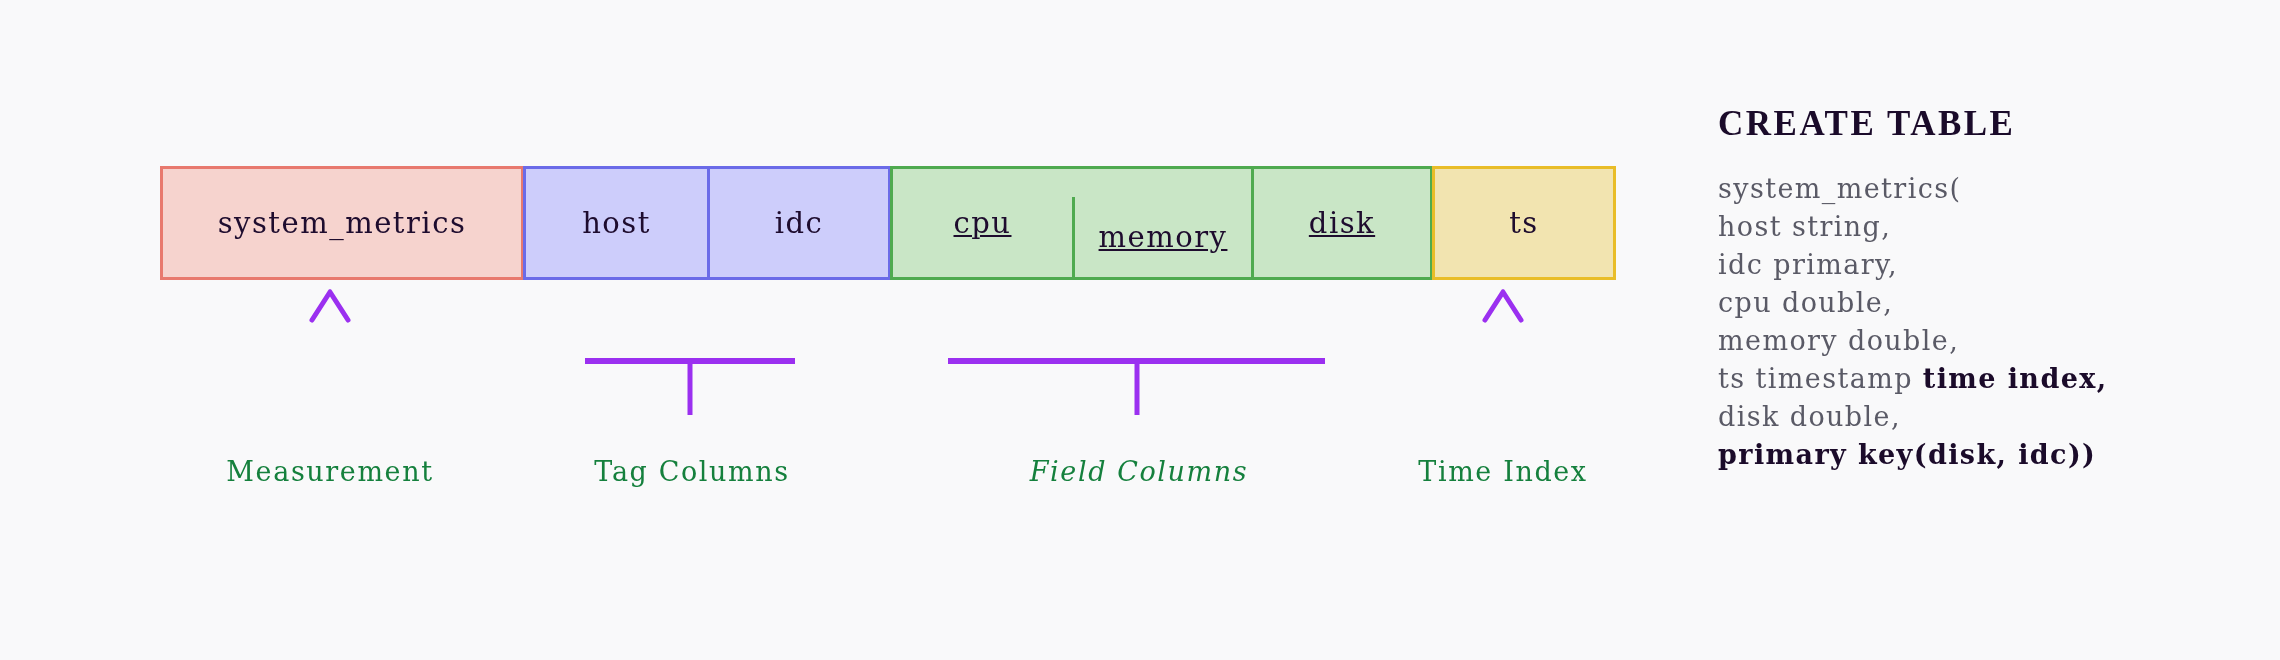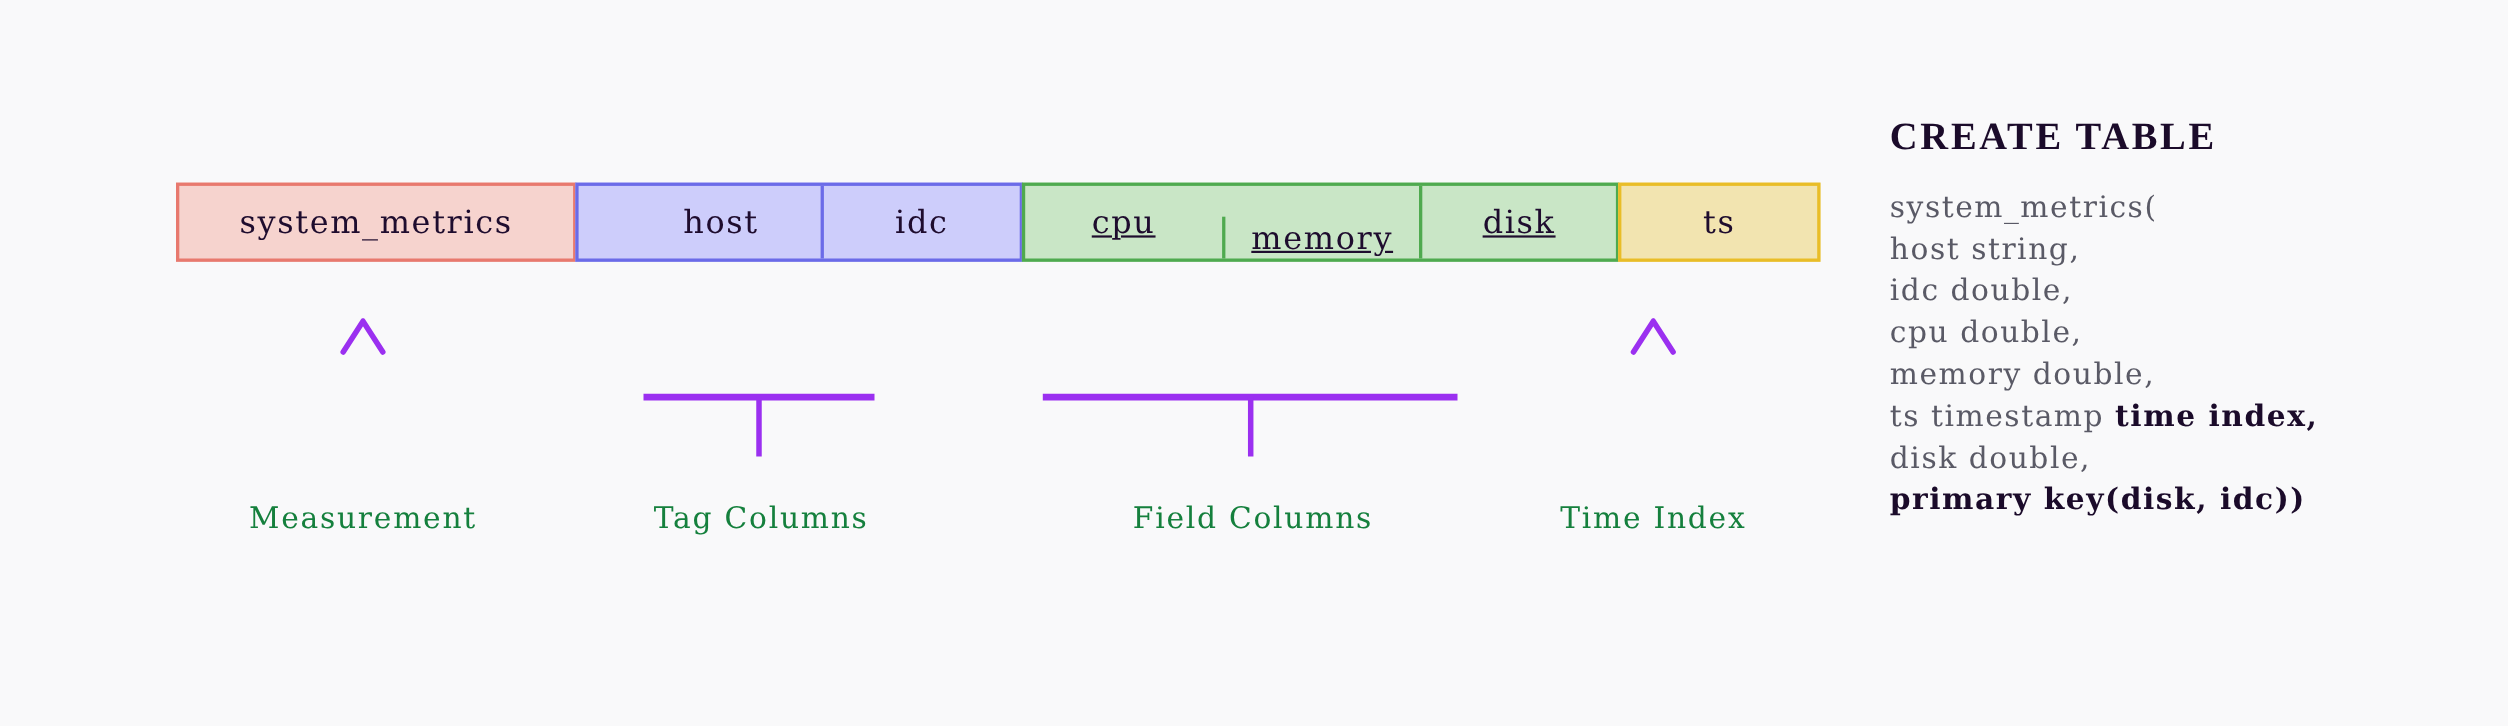--- a/index.html
+++ b/index.html
@@ -19,21 +19,21 @@
     position: relative;
     width: 2280px;
     height: 660px;
   }
 
   
   .table-strip {
     position: absolute;
     left: 160px;
     top: 166px;
-    height: 72px;
+    height: 114px;
     display: flex;
     align-items: stretch;
   }
 
   .group {
     display: flex;
     align-items: stretch;
     box-sizing: border-box;
     border-style: solid;
     border-width: 3px;
@@ -142,21 +142,21 @@
 
 <div id="root">
 
   <div class="table-strip">
 
     <div class="group group-measurement" style="border-color: rgb(232, 121, 110); background: rgb(246, 211, 206);">
       <div class="cell" style="border-left-color: rgb(232, 121, 110);">system_metrics</div>
     </div>
 
     <div class="group group-tag" style="border-color: rgb(107, 107, 232); background: rgb(205, 205, 251);">
-      <div class="cell" style="border-left-color: rgb(107, 107, 232); margin-left: 39px;">host</div>
+      <div class="cell" style="border-left-color: rgb(107, 107, 232);">host</div>
       <div class="cell" style="border-left-color: rgb(107, 107, 232);">idc</div>
     </div>
 
     <div class="group group-field" style="border-color: rgb(79, 170, 79); background: rgb(201, 230, 198);">
       <div class="cell" style="border-left-color: rgb(79, 170, 79);">cpu</div>
       <div class="cell" style="border-left-color: rgb(79, 170, 79); margin-top: 28px;">memory</div>
       <div class="cell" style="border-left-color: rgb(79, 170, 79);">disk</div>
     </div>
 
     <div class="group group-time" style="border-color: rgb(233, 189, 40); background: rgb(242, 228, 176);">
@@ -200,30 +200,30 @@
     <g>
       <line x1="1503" y1="415" x2="1503" y2="300" stroke="url(#fadeUp)" stroke-width="5"></line>
       <path d="M 1503 292 L 1485 320 M 1503 292 L 1521 320" stroke="#9b30f0" stroke-width="5" fill="none" stroke-linecap="round" stroke-linejoin="round"></path>
     </g>
   </svg>
 
   <div class="legend-label" style="left:330px; top:456px;">Measurement</div>
 
   <div class="legend-label" style="left:692px; top:456px;">Tag Columns</div>
 
-  <div class="legend-label" style="left:1139px; top:456px;">Field Columns</div>
+  <div class="legend-label" style="left:1139px; top:456px;font-style:italic;">Field Columns</div>
 
   <div class="legend-label" style="left:1503px; top:456px;">Time Index</div>
 
   <div class="code-panel">
     <div class="code-title">CREATE TABLE</div>
     <div class="code-body">
         <span class="code-line"><span>system_metrics(</span></span>
         <span class="code-line"><span>host string,</span></span>
-        <span class="code-line"><span>idc double,</span></span>
+        <span class="code-line"><span>idc primary,</span></span>
         <span class="code-line"><span>cpu double,</span></span>
         <span class="code-line"><span>memory double,</span></span>
         <span class="code-line"><span>ts timestamp </span><span class="code-strong">time index,</span></span>
         <span class="code-line"><span>disk double,</span></span>
         <span class="code-line"><span class="code-strong">primary key(disk, idc))</span></span>
       </div>
   </div>
 
 </div>
 

